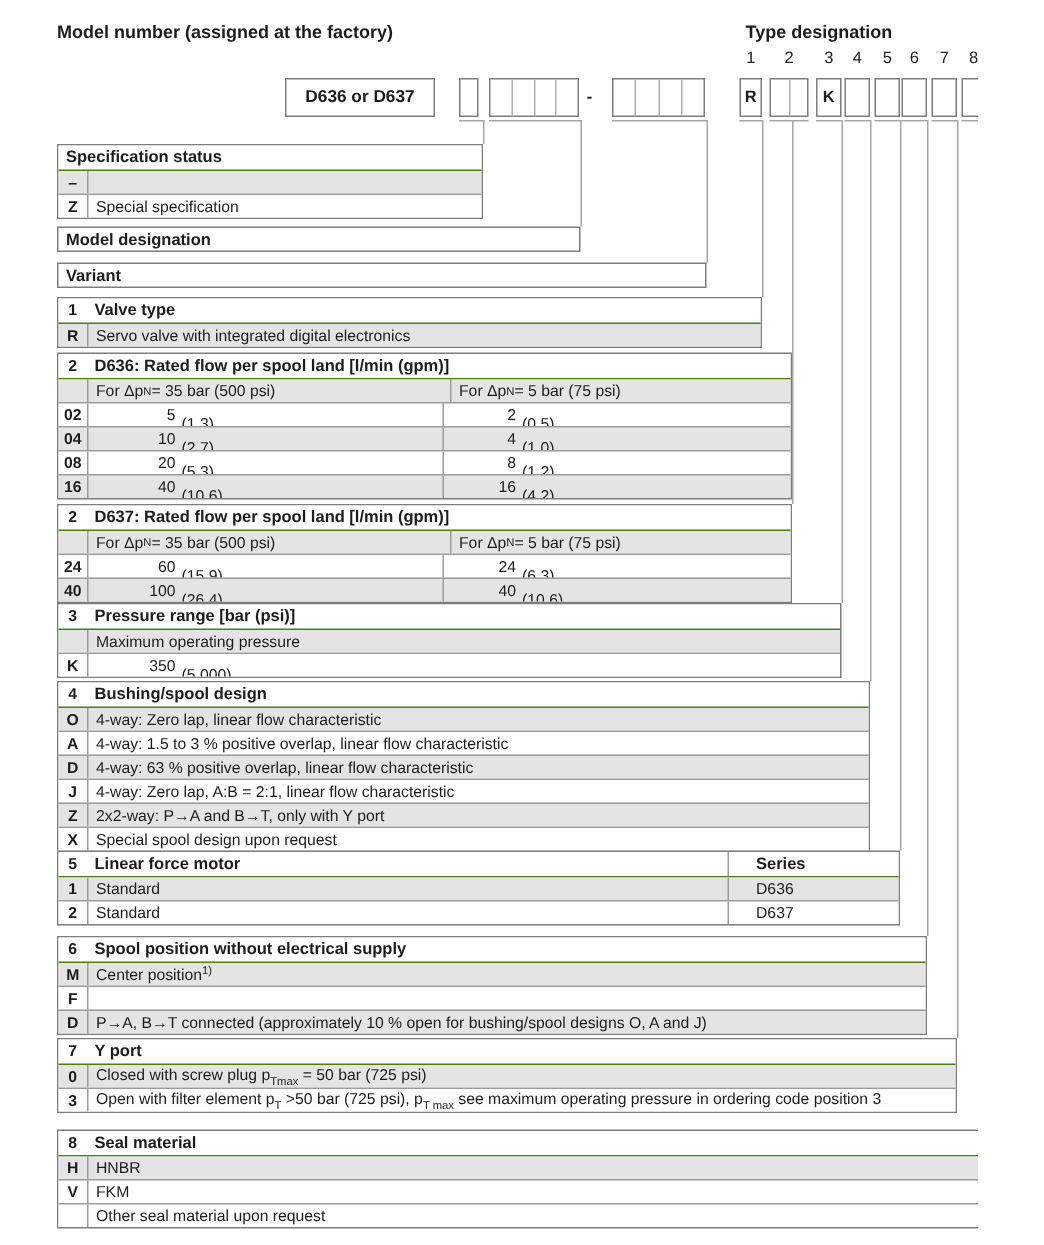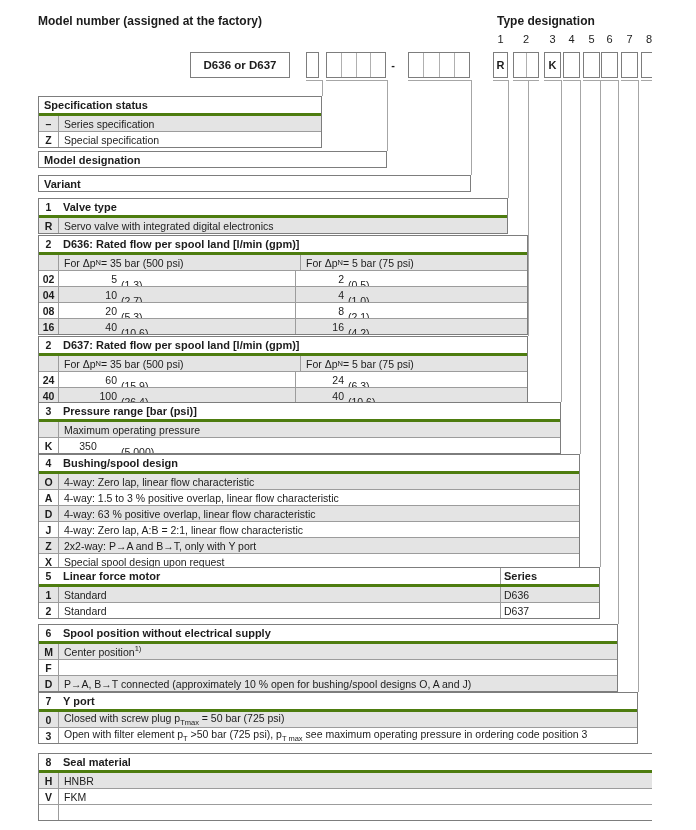--- a/index.html
+++ b/index.html
@@ -16,37 +16,37 @@
   .grp .cell:first-child{border-left:none;}
   .dash{position:absolute;top:52px;height:26px;display:flex;align-items:center;
         justify-content:center;font-weight:bold;font-size:11px;}
   .dots{position:absolute;font-size:11px;color:#555;letter-spacing:1px;}
   .vl{position:absolute;width:1px;background:#a6a6a6;}
   .hl{position:absolute;height:1px;background:#a6a6a6;}
   .tbl{position:absolute;border:1px solid #7d7d7d;background:#fff;font-size:10.5px;
        box-sizing:border-box;}
   .row{display:flex;height:15px;align-items:center;background:#fff;}
   .row:not(:first-child){border-top:1px solid #9c9c9c;}
-  .row.head{height:16px;border-bottom:3px solid #4d7c0f;}
+  .row.head{height:16px;border-bottom:1px solid #4d7c0f;}
   .row.head + .row{border-top:none;}
   .row.gray{background:#e4e4e4;}
   .k{width:19px;flex:none;align-self:stretch;display:flex;align-items:center;
      justify-content:center;font-weight:bold;border-right:1px solid #9c9c9c;}
   .hk{border-right:none;}
   .d{flex:1;padding-left:5px;white-space:nowrap;overflow:hidden;}
   .title{font-weight:bold;font-size:11px;}
   .c1{width:236px;flex:none;align-self:stretch;display:flex;align-items:center;
       border-right:1px solid #9c9c9c;white-space:nowrap;overflow:hidden;}
   .c2{flex:1;align-self:stretch;display:flex;align-items:center;white-space:nowrap;overflow:hidden;}
   .subtxt{padding-left:5px;}
   .v{display:inline-block;width:58px;text-align:right;flex:none;}
   .c2 .v{width:48px;}
   .p{margin-left:4px;margin-top:12px;}
   .ser{width:95px;flex:none;align-self:stretch;display:flex;align-items:center;
-       padding-left:3px;border-left:1px solid #9c9c9c;white-space:nowrap;}
+       padding-left:18px;border-left:1px solid #9c9c9c;white-space:nowrap;}
   sub{font-size:7.5px;line-height:1;}
   sup{font-size:7.5px;line-height:1;}
   .bar{font-weight:bold;font-size:11px;display:flex;align-items:center;height:17px;
        padding-left:5px;box-sizing:border-box;}
 </style>
 </head>
 <body>
 
 <div class="page">
 
@@ -114,21 +114,20 @@
   <div class="vl" style="left:618px;top:80px;height:544px;"></div>
   <div class="vl" style="left:638px;top:80px;height:612px;"></div>
   <div class="vl" style="left:657px;top:80px;height:673px;"></div>
 
   <div class="tbl" style="left:38px;top:96px;width:284px;">
     <div class="row head">
       <div class="d title">Specification status</div>
     </div>
     <div class="row gray">
       <div class="k">–</div>
-      <div class="d">Series specification</div>
     </div>
     <div class="row">
       <div class="k">Z</div>
       <div class="d">Special specification</div>
     </div>
   </div>
 
   <div class="tbl bar" style="left:38px;top:175px;width:433px;">Variant</div>
 
   <div class="tbl bar" style="left:38px;top:151px;width:349px;">Model designation</div>
@@ -185,21 +184,21 @@
         </div>
     </div>
     <div class="row">
       <div class="k">08</div>
       <div class="c1">
           <span class="v">20</span>
           <span class="p">(5.3)</span>
         </div>
       <div class="c2">
           <span class="v">8</span>
-          <span class="p">(2.1)</span>
+          <span class="p">(1.2)</span>
         </div>
     </div>
     <div class="row gray">
       <div class="k">16</div>
       <div class="c1">
           <span class="v">40</span>
           <span class="p">(10.6)</span>
         </div>
       <div class="c2">
           <span class="v">16</span>
@@ -255,21 +254,21 @@
       <div class="k hk">3</div>
       <div class="d title">Pressure range [bar (psi)]</div>
     </div>
     <div class="row gray">
       <div class="k"></div>
       <div class="d">Maximum operating pressure</div>
     </div>
     <div class="row">
       <div class="k">K</div>
       <div class="c2">
-          <span class="v" style="width:58px;text-align:center;">350</span>
+          <span class="v" style="width:58px;">350</span>
           <span class="p">(5,000)</span>
         </div>
     </div>
   </div>
 
   <div class="tbl" style="left:38px;top:454px;width:542px;">
     <div class="row head">
       <div class="k hk">4</div>
       <div class="d title">Bushing/spool design</div>
     </div>
@@ -358,16 +357,17 @@
     <div class="row gray">
       <div class="k">H</div>
       <div class="d">HNBR</div>
     </div>
     <div class="row">
       <div class="k">V</div>
       <div class="d">FKM</div>
     </div>
     <div class="row">
       <div class="k"></div>
+      <div class="d">Other seal material upon request</div>
     </div>
   </div>
 
 </div>
 
 </body></html>

